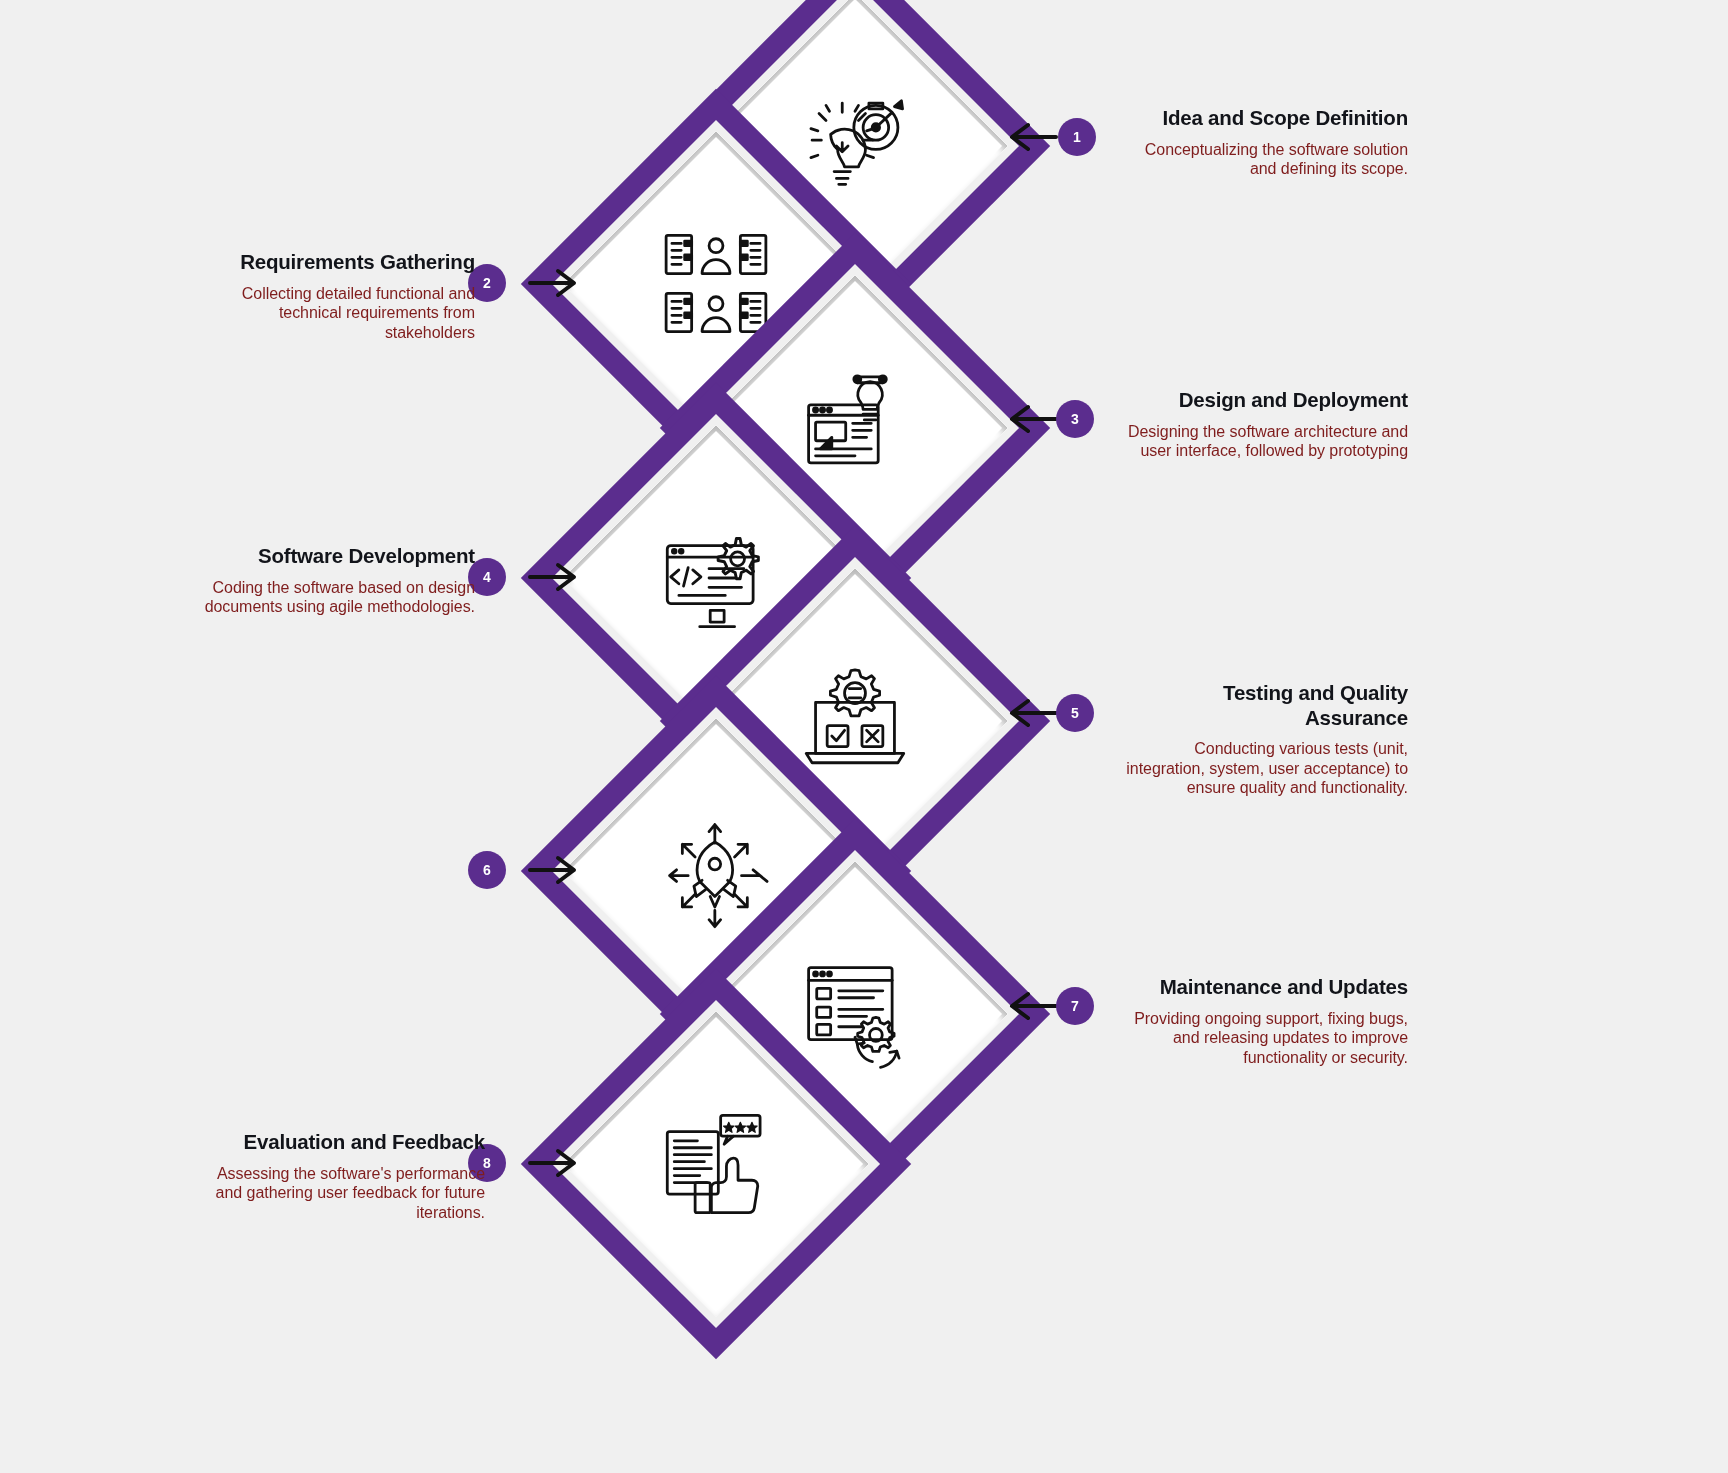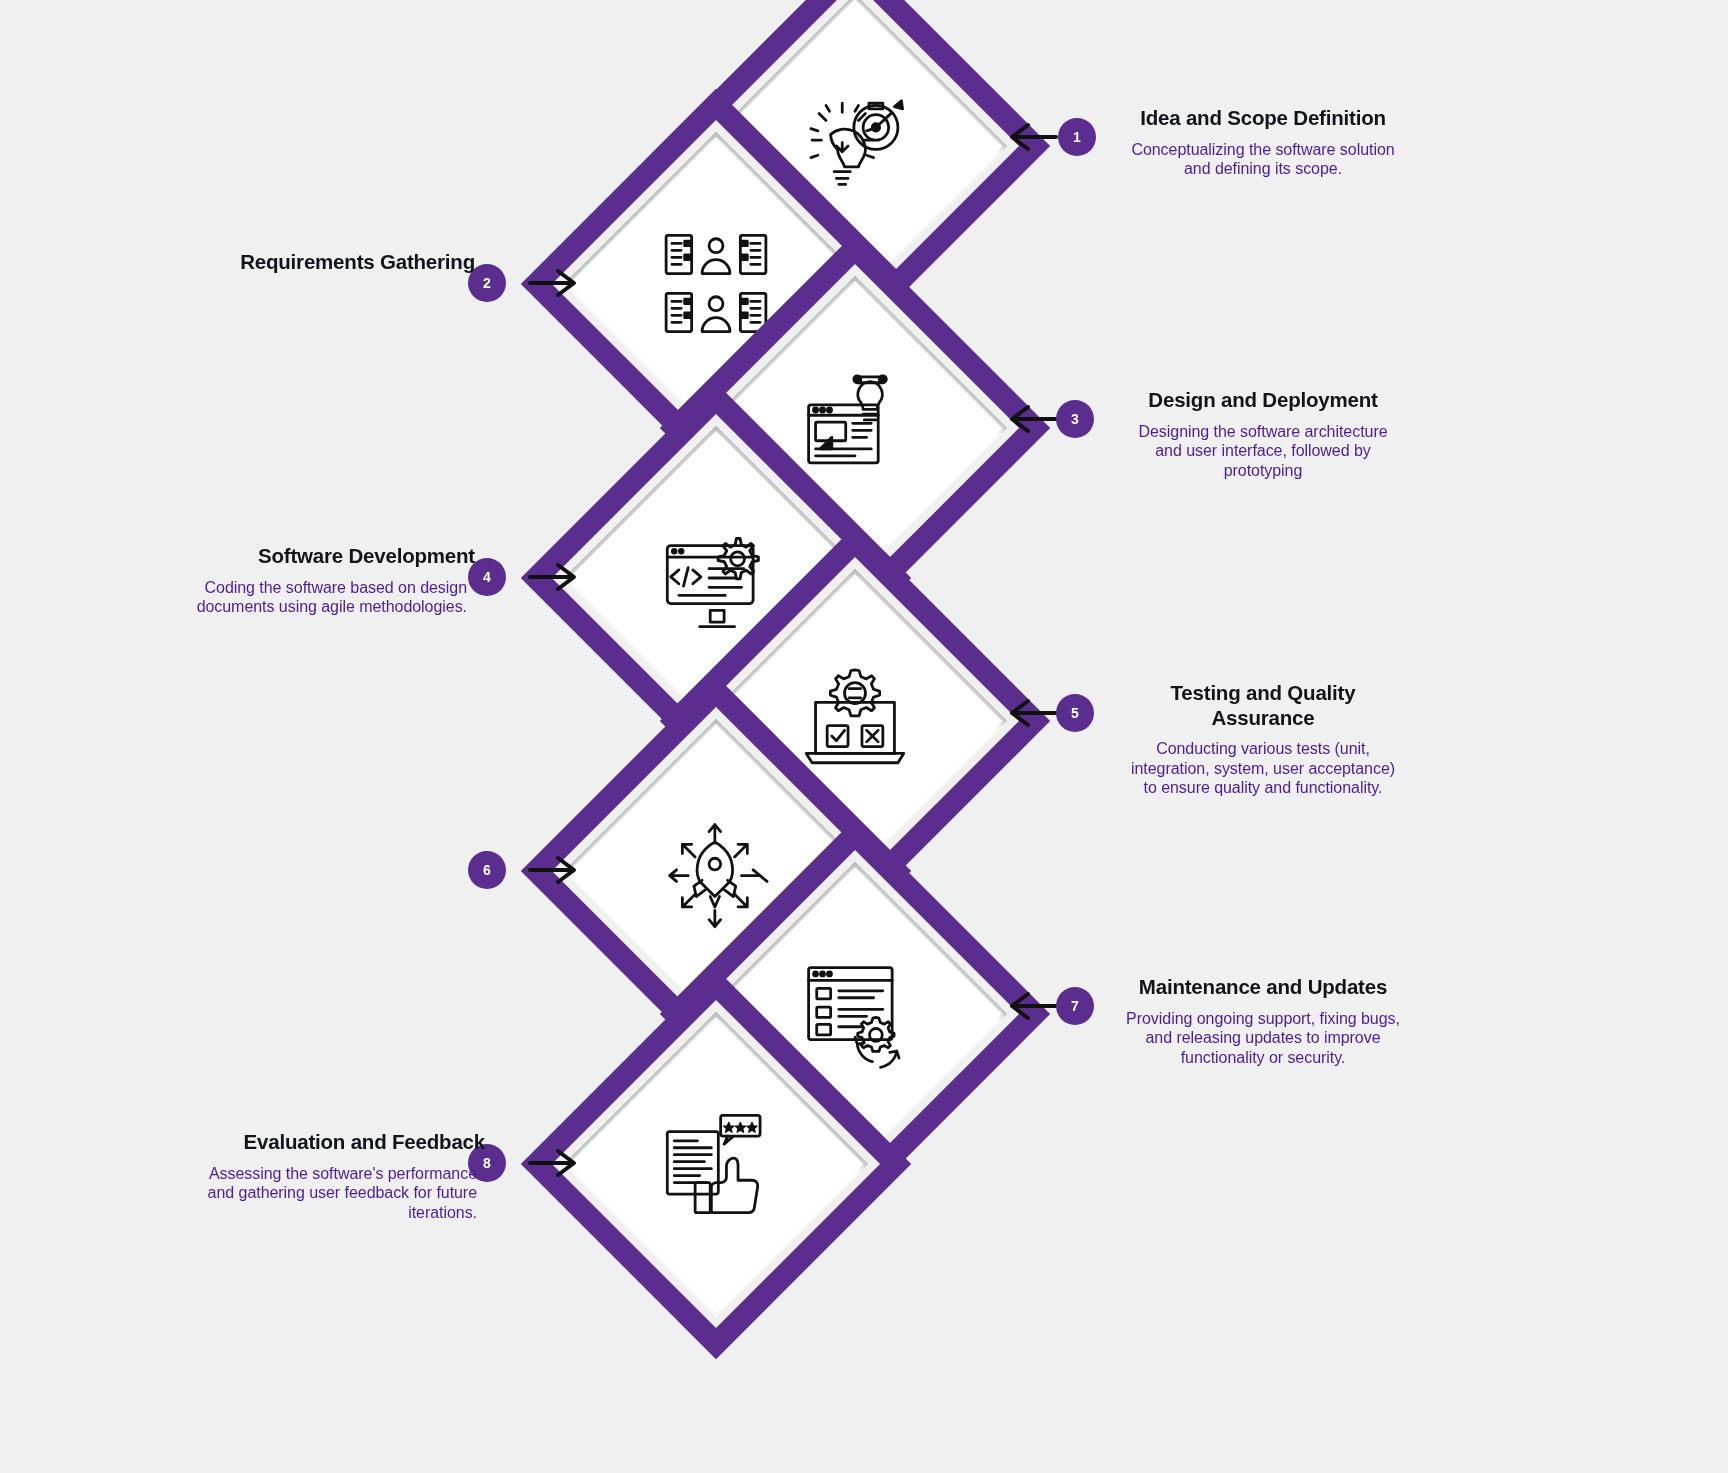--- a/index.html
+++ b/index.html
@@ -49,35 +49,35 @@
     font-size:14px;font-weight:700;
     font-family:"Liberation Sans", sans-serif;
   }
 
   
   .arrow{position:absolute;width:52px;height:30px;}
   .arrow svg{display:block;width:52px;height:30px;}
 
   
   .txt{position:absolute;width:290px;}
-  .txt.right-side{text-align:center;}
+  .txt.right-side{text-align:right;}
   .txt.left-side{text-align:right;}
   .txt h3{
     margin:0 0 9px 0;
     font-size:20.5px;
     font-weight:700;
     color:#12141a;
     letter-spacing:-0.2px;
     line-height:1.2;
   }
   .txt p{
-    margin:8px;
+    margin:0;
     font-size:16px;
     line-height:1.22;
-    color:#4c1d95;
+    color:#7f1d1d;
     letter-spacing:-0.05px;
   }
 </style>
 </head>
 <body>
 
 <div id="stage">
 
   <div class="tile" style="left:717px;top:8px;">
     <div class="dia-outer"></div>
@@ -146,20 +146,21 @@
   <div class="arrow" style="left:528px;top:268px;">
     <svg viewBox="0 0 52 30">
         <path d="M2 15 H44 M30 3 L46 15 L30 27" stroke="#111" stroke-width="4" fill="none" stroke-linecap="round" stroke-linejoin="round"></path>
       </svg>
   </div>
   <div class="badge" style="left:468px;top:264px;">
     <span>2</span>
   </div>
   <div class="txt left-side" style="left:185px;top:250px;">
     <h3>Requirements Gathering</h3>
+    <p>Collecting detailed functional and technical requirements from stakeholders</p>
   </div>
 
   <div class="tile" style="left:717px;top:290px;">
     <div class="dia-outer"></div>
     <div class="dia-gap"></div>
     <div class="dia-inner"></div>
     <div class="dia-face"></div>
     <div class="tile-icon">
       <svg viewBox="0 0 100 100" fill="none" stroke="#111" stroke-width="2.4" stroke-linecap="round" stroke-linejoin="round">
         <path d="M63 10 a11 11 0 0 1 8 18 c-1 2 -2 3 -2 6 h-12 c0 -3 -1 -4 -2 -6 a11 11 0 0 1 8 -18z"></path>

